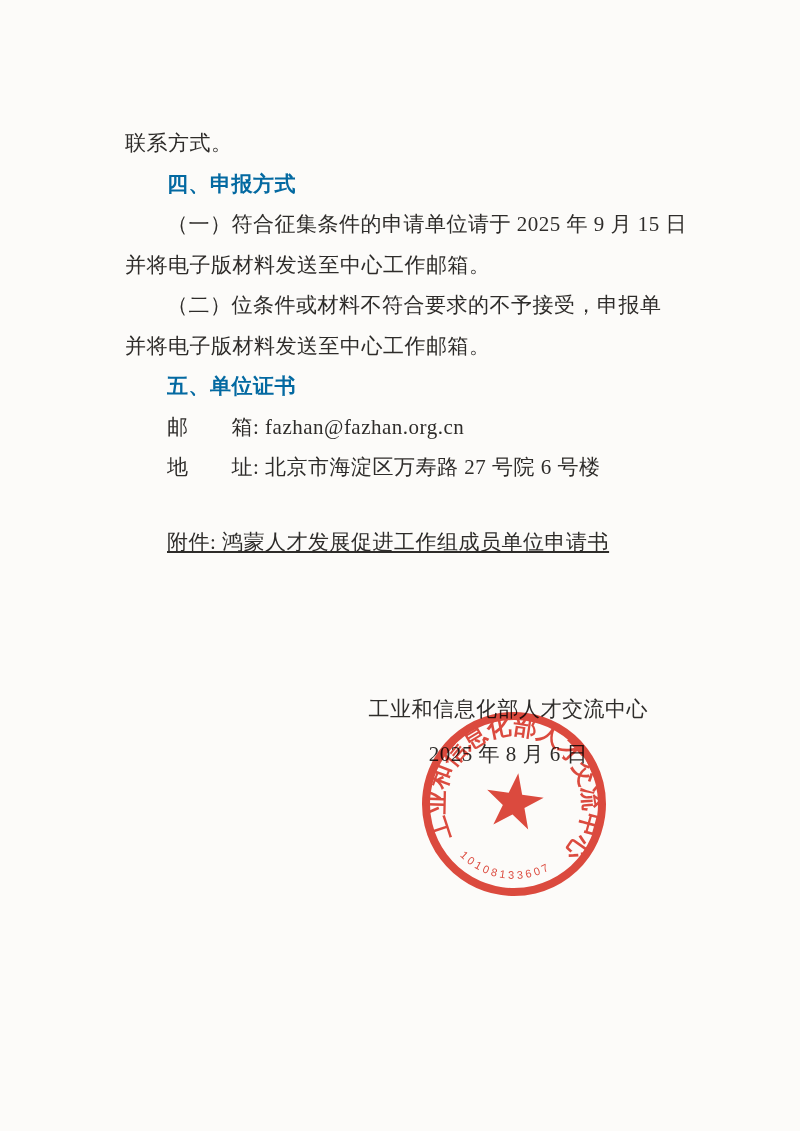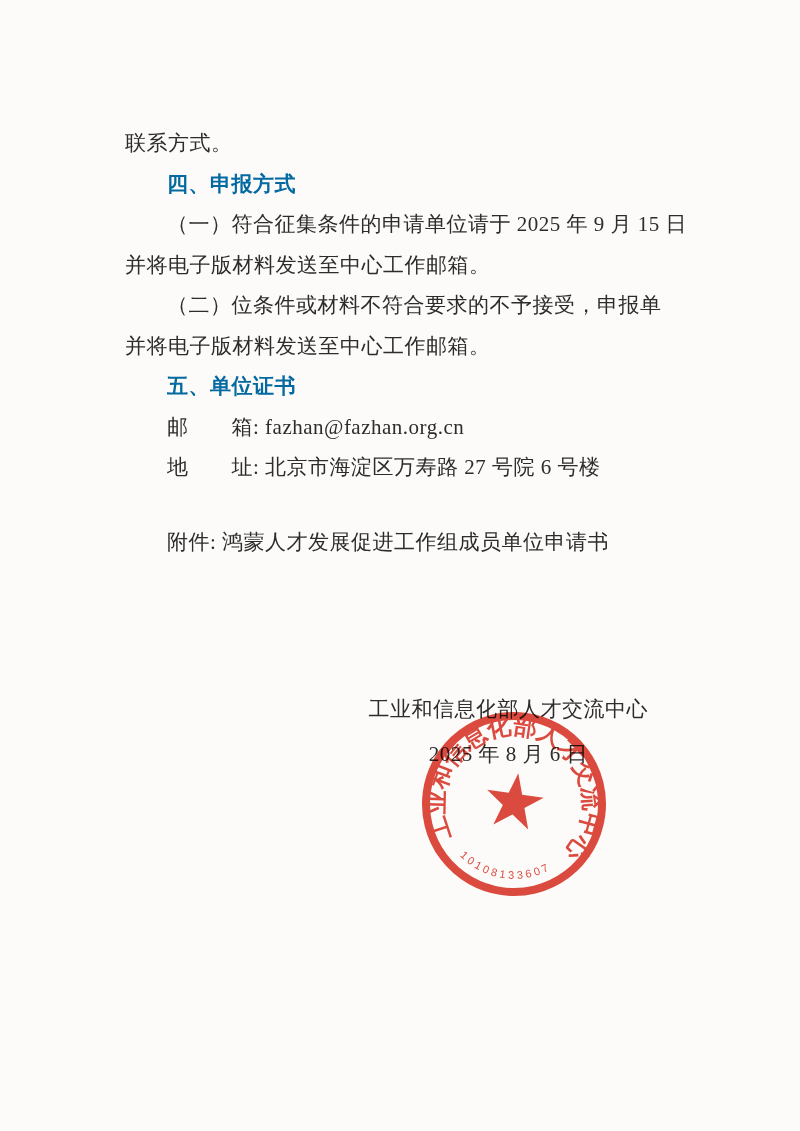--- a/index.html
+++ b/index.html
@@ -30,21 +30,21 @@
     white-space: pre;
     letter-spacing: 0.5px;
   }
   .indent { padding-left: 42px; }
   .heading {
     font-family: "Liberation Sans", "DejaVu Sans", sans-serif;
     font-weight: bold;
     letter-spacing: 1.5px;
     color: #0369a1;
   }
-  .attachment { margin-top: 34px !important; }
+  .attachment { margin-top: 34px !important; text-decoration: underline; }
   .signature {
     width: max-content;
     margin: 125px 47px 0 auto;
     text-align: center;
   }
   .signature p {
     margin: 0;
     white-space: pre;
     line-height: 45px;
   }

